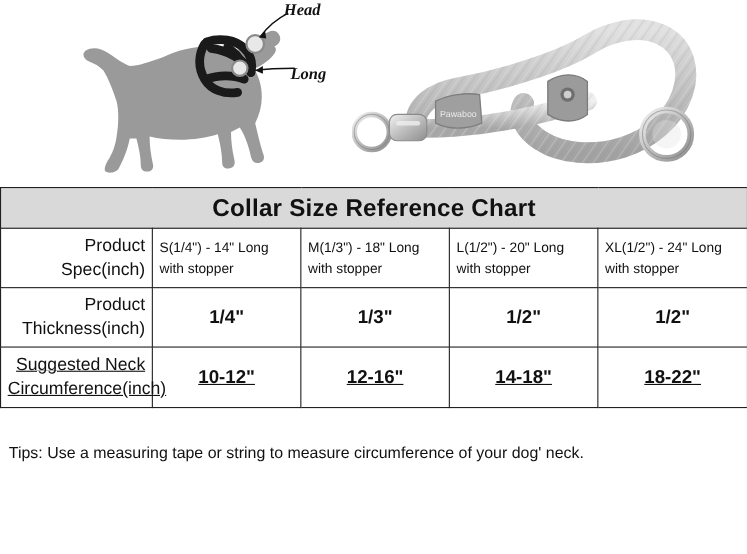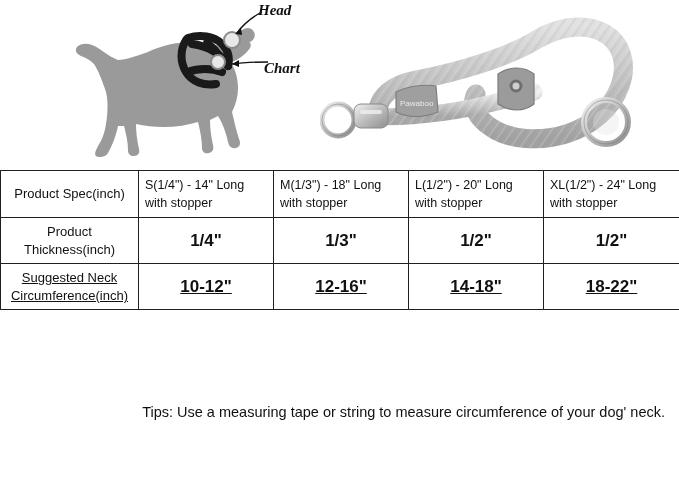--- a/index.html
+++ b/index.html
@@ -83,23 +83,23 @@
   .chart-title-cell {
     text-align: center;
     font-size: 22px;
     font-weight: bold;
     background: #d9d9d9;
     padding: 7px 0 9px 0;
     font-family: "Liberation Sans", sans-serif;
     letter-spacing: 0.2px;
   }
   .col-label {
-    font-size: 13px;
+    font-size: 16px;
     line-height: 1.35;
-    text-align: center;
+    text-align: right;
     padding-left: 6px;
     margin-left: 48px;
   }
   .spec-cell {
     font-size: 12.5px;
     line-height: 1.45;
     text-align: left;
     padding-left: 8px;
   }
   .value-cell {
@@ -115,21 +115,20 @@
   
   .tips {
     position: absolute;
     left: 0;
     top: 392px;
     width: 679px;
     padding: 8px 14px 0 8px;
     font-size: 14.5px;
     line-height: 1.75;
     color: #111;
-    text-align: right;
   }
   .tips-line2 { padding-left: 36px; display: block; }
   .tips-line3 { padding-left: 36px; display: block; }
 
   svg { display: block; }
 </style>
 </head>
 <body>
 
 <div class="illustration-row">
@@ -194,21 +193,21 @@
       <g stroke="#111" stroke-width="1.3" fill="none">
         <path d="M226,12 C214,18 206,26 200,34"></path>
         <path d="M232,62 C220,62 210,62 196,64"></path>
       </g>
       <g fill="#111">
         <polygon points="200,34 205,28 206,35"></polygon>
         <polygon points="196,64 203,60 203,67"></polygon>
       </g>
     </svg>
     <div class="label-head">Head</div>
-    <div class="label-neck">Chart</div>
+    <div class="label-neck">Long</div>
   </div>
 
   <div class="collar-panel">
     <svg width="359" height="170" viewBox="0 0 359 170">
       <defs>
         <linearGradient id="ropeGrad" x1="0" y1="0" x2="0" y2="1">
           <stop offset="0%" stop-color="#efefef"></stop>
           <stop offset="45%" stop-color="#cfcfcf"></stop>
           <stop offset="100%" stop-color="#a8a8a8"></stop>
         </linearGradient>
@@ -285,20 +284,23 @@
 <div class="chart-wrap">
   <table class="size-chart">
     <colgroup>
       <col style="width:138px">
       <col style="width:135px">
       <col style="width:135px">
       <col style="width:135px">
       <col style="width:136px">
     </colgroup>
     <tbody>
+      <tr>
+        <td class="chart-title-cell" colspan="5">Collar Size Reference Chart</td>
+      </tr>
       <tr class="row-spec">
         <td class="col-label">Product Spec(inch)</td>
         <td class="spec-cell">S(1/4") - 14" Long with stopper</td>
         <td class="spec-cell">M(1/3") - 18" Long with stopper</td>
         <td class="spec-cell">L(1/2") - 20" Long with stopper</td>
         <td class="spec-cell">XL(1/2") - 24" Long with stopper</td>
       </tr>
       <tr class="row-thick">
         <td class="col-label">Product Thickness(inch)</td>
         <td class="value-cell">1/4"</td>

